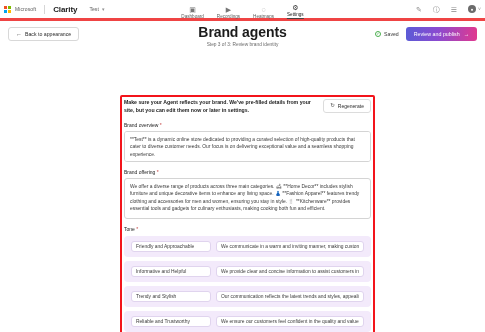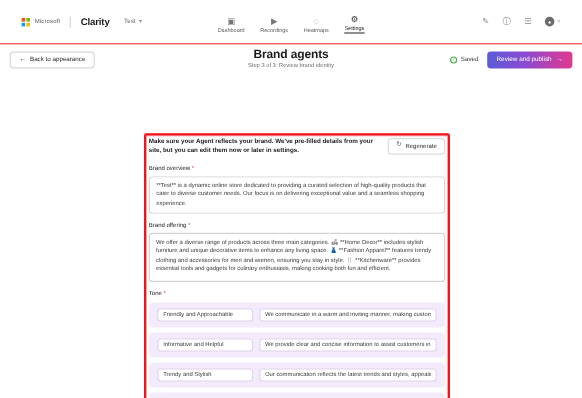--- a/index.html
+++ b/index.html
@@ -6,24 +6,24 @@
   html, body {
     width: 485px; height: 332px;
     background: #ffffff;
     font-family: "Liberation Sans", sans-serif;
     color: #242424;
     overflow: hidden;
   }
 
   
   .appbar {
-    height: 37px;
+    height: 21px;
     display: flex; align-items: center;
-    padding: 0 18px;
-    border-bottom: 1px solid #ef4444;
+    padding: 0 4px;
+    border-bottom: 3px solid #ef4444;
     position: relative;
   }
   .brand { display: flex; align-items: center; gap: 4px; }
   .ms-logo { display: grid; grid-template-columns: 3px 3px; grid-template-rows: 3px 3px; gap: 1px; }
   .ms-logo i { display: block; width: 3px; height: 3px; }
   .ms-logo i:nth-child(1) { background: #f25022; }
   .ms-logo i:nth-child(2) { background: #7fba00; }
   .ms-logo i:nth-child(3) { background: #00a4ef; }
   .ms-logo i:nth-child(4) { background: #ffb900; }
   .ms-word { font-size: 5px; color: #5b5b5b; letter-spacing: .1px; }
@@ -57,21 +57,21 @@
     display: flex; align-items: center; gap: 3px;
     border: 1px solid #d8d8d8; border-radius: 3px;
     background: #fff; padding: 3px 7px;
     font-size: 5.2px; color: #2b2b2b; cursor: pointer;
   }
   .back-btn .arrow { font-size: 6px; color: #444; line-height: 1; }
 
   .title-block {
     position: absolute; left: 50%; top: 3px; transform: translateX(-50%); text-align: center;
   }
-  .page-title { font-size: 10px; font-weight: bold; color: #1b1b1b; letter-spacing: -.1px; }
+  .page-title { font-size: 14px; font-weight: bold; color: #1b1b1b; letter-spacing: -.1px; }
   .page-sub { font-size: 4.8px; color: #6b6b6b; margin-top: 2px; }
 
   .subbar-right { margin-left: auto; display: flex; align-items: center; gap: 7px; }
   .saved { display: flex; align-items: center; gap: 3px; font-size: 5.2px; color: #3b3b3b; }
   .saved-dot { width: 6px; height: 6px; border-radius: 50%; border: 1px solid #4caf50; color: #4caf50;
                font-size: 4px; display: flex; align-items: center; justify-content: center; line-height: 1; }
   .publish-btn {
     display: flex; align-items: center; gap: 4px;
     background: linear-gradient(90deg, #5b5bd6 0%, #8b4ad0 45%, #e0398f 100%);
     color: #fff; border: none; border-radius: 3px;

